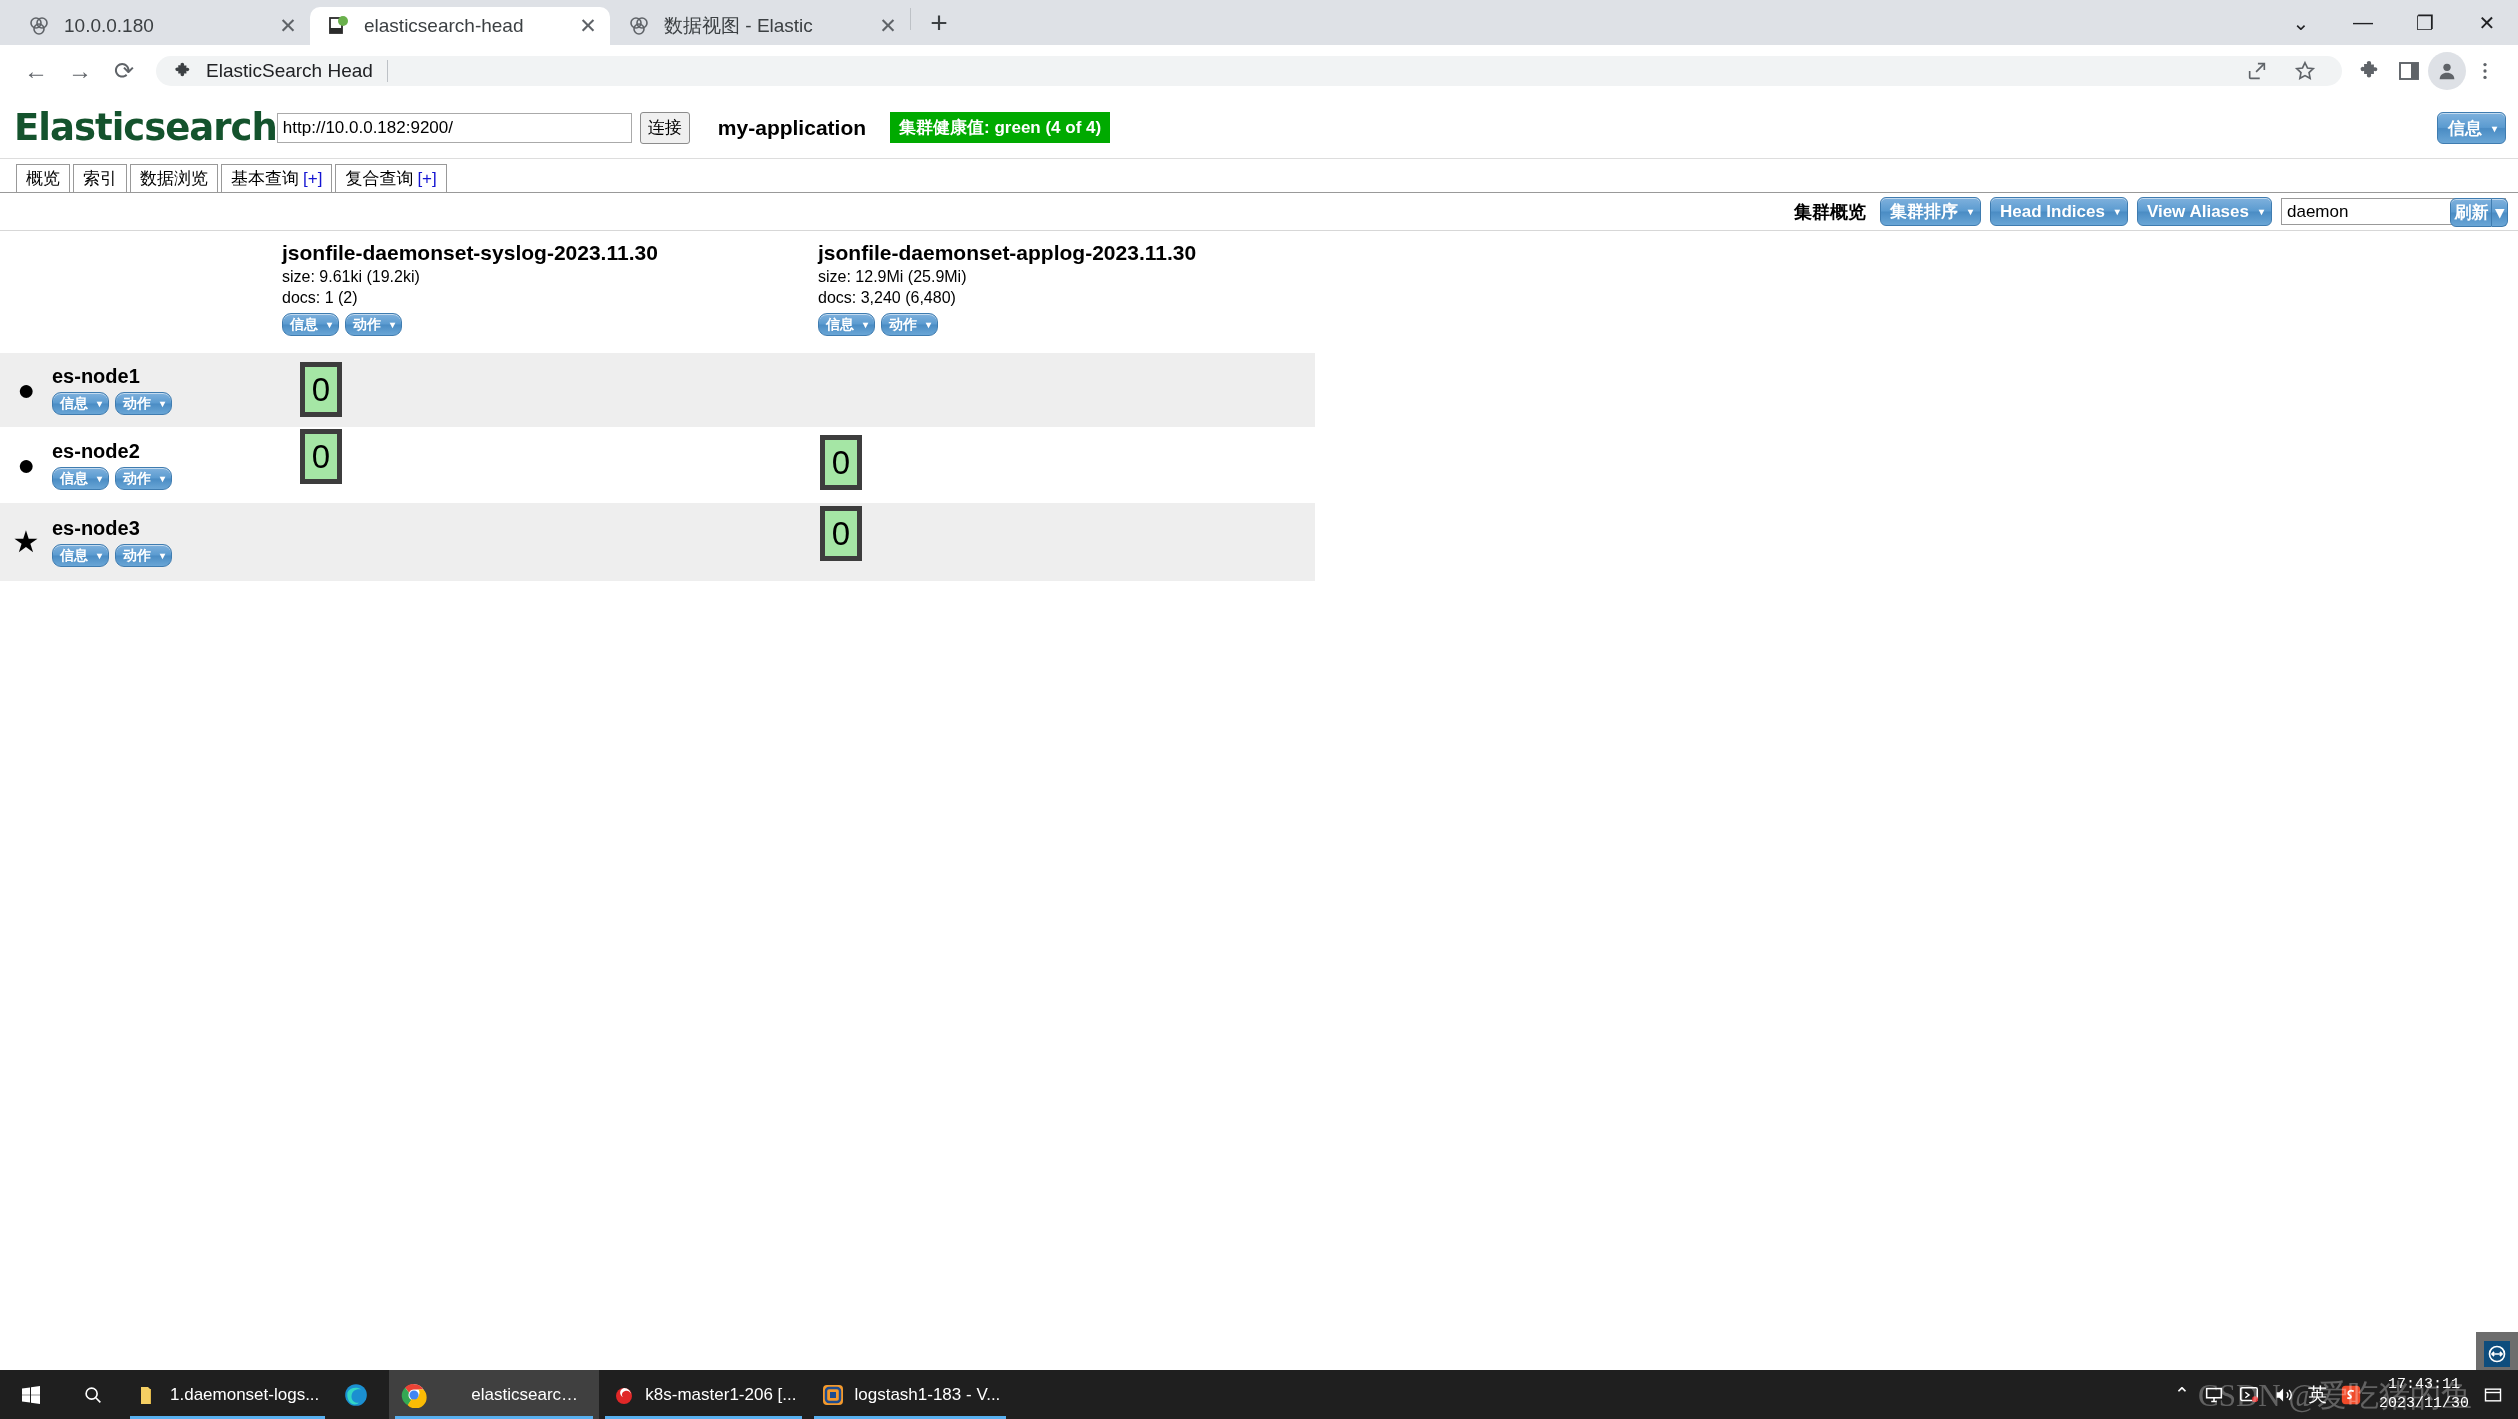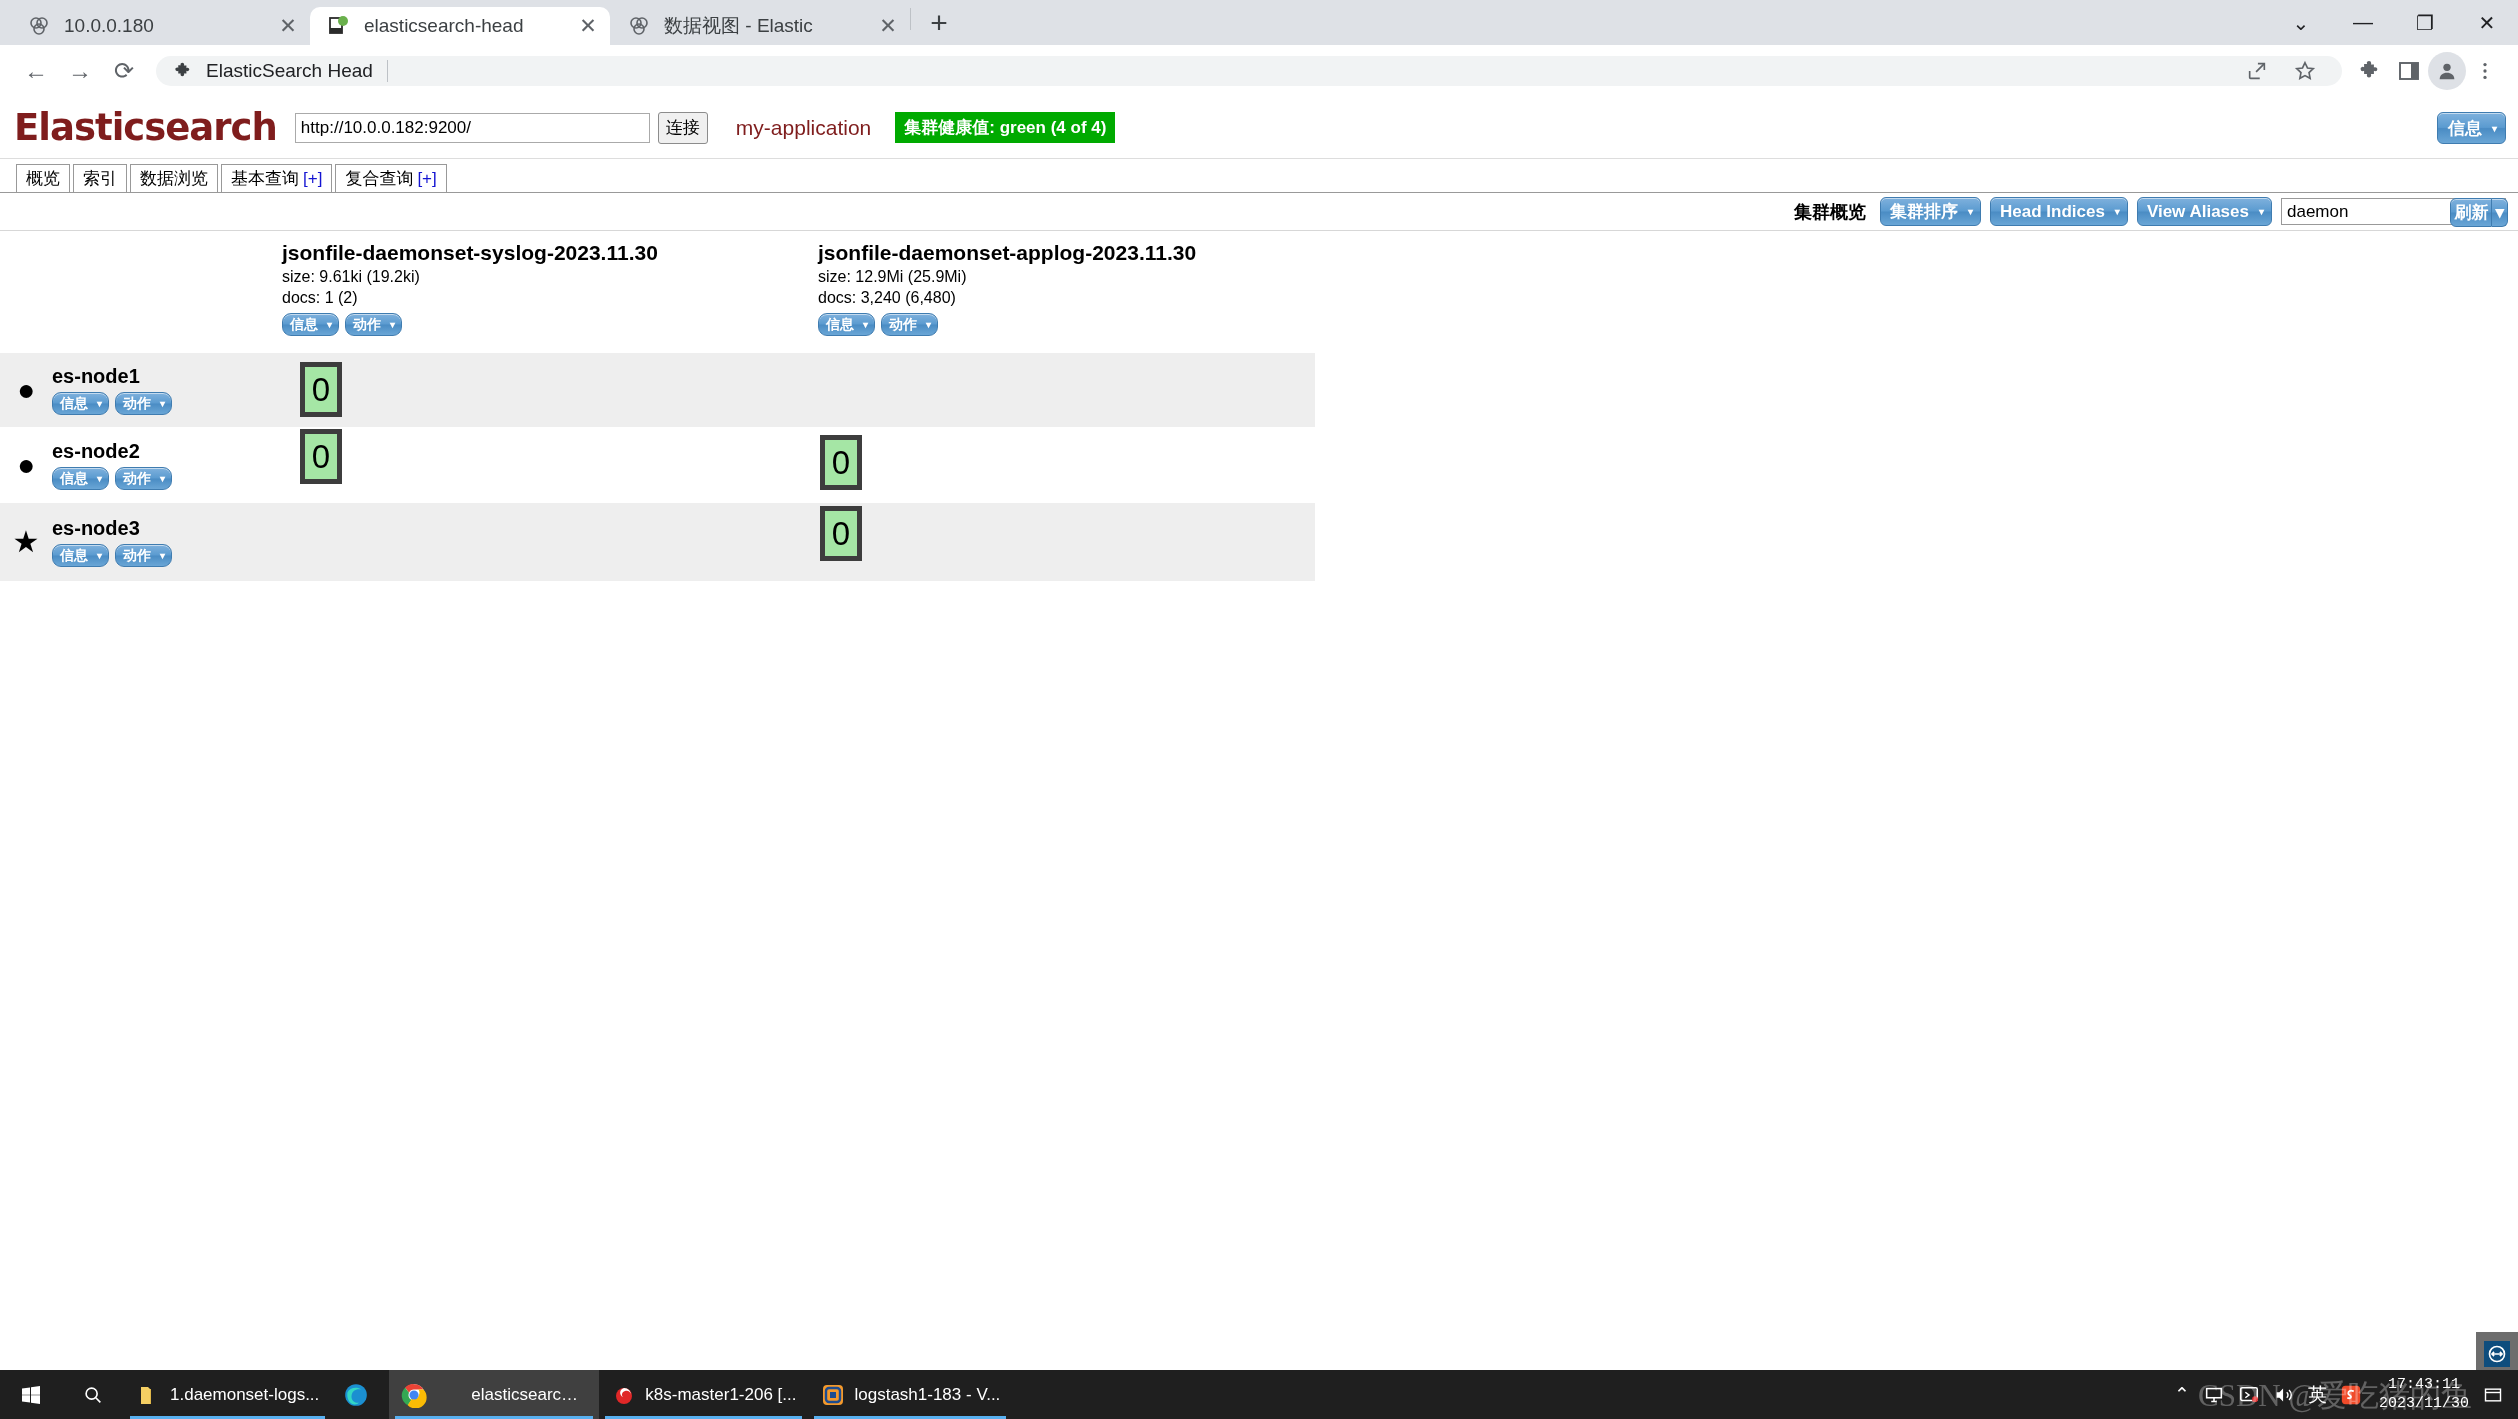--- a/index.html
+++ b/index.html
@@ -48,32 +48,32 @@
 
   
   .page{position:relative;background:#ffffff;height:1293px;}
 
   .es-header{
     height:62px;display:flex;align-items:center;padding:0 12px 0 14px;box-sizing:border-box;
     border-bottom:1px solid #dddddd;position:relative;
   }
   .es-logo{
     font-family:"DejaVu Sans", sans-serif;
-    font-weight:bold;font-size:37px;color:#7f1d1d;letter-spacing:-1px;margin-right:18px;
+    font-weight:bold;font-size:37px;color:#14532d;letter-spacing:-1px;
   }
   .es-url-input{
     width:355px;height:30px;border:1px solid #aaaaaa;background:#ffffff;
     font-size:17px;font-family:"Liberation Sans",sans-serif;color:#000;padding:0 5px;box-sizing:border-box;
   }
   .es-connect{
     margin-left:8px;height:32px;min-width:48px;padding:0 7px;font-size:17px;
     background:#f0f0f0;border:1px solid #8c8c8c;border-radius:3px;color:#000;cursor:pointer;
     font-family:"Liberation Sans",sans-serif;
   }
-  .es-cluster-name{font-weight:normal;font-size:21px;margin-left:28px;color:#7f1d1d;}
+  .es-cluster-name{font-weight:bold;font-size:21px;margin-left:28px;color:#000000;}
   .es-health{
     margin-left:24px;background:#00aa00;color:#ffffff;font-weight:bold;font-size:17px;
     padding:4px 9px;white-space:nowrap;
   }
   .btn-blue{
     display:inline-flex;align-items:center;justify-content:center;
     background:linear-gradient(to bottom,#7fb1dd 0%,#5b9bd0 48%,#4a8cc4 52%,#6aa6d6 100%);
     border:1px solid #3f7cb0;border-radius:6px;color:#ffffff;font-weight:bold;
     box-shadow:inset 0 1px 0 rgba(255,255,255,.55);
     cursor:pointer;white-space:nowrap;

